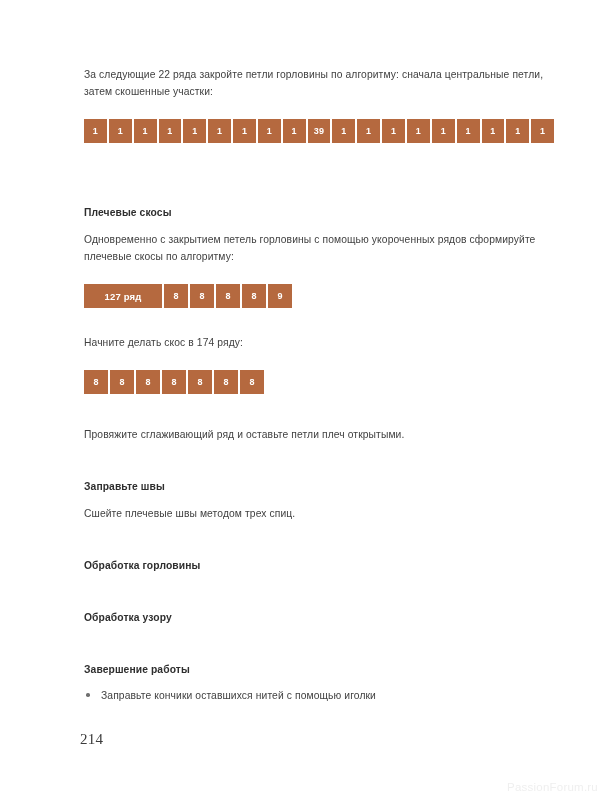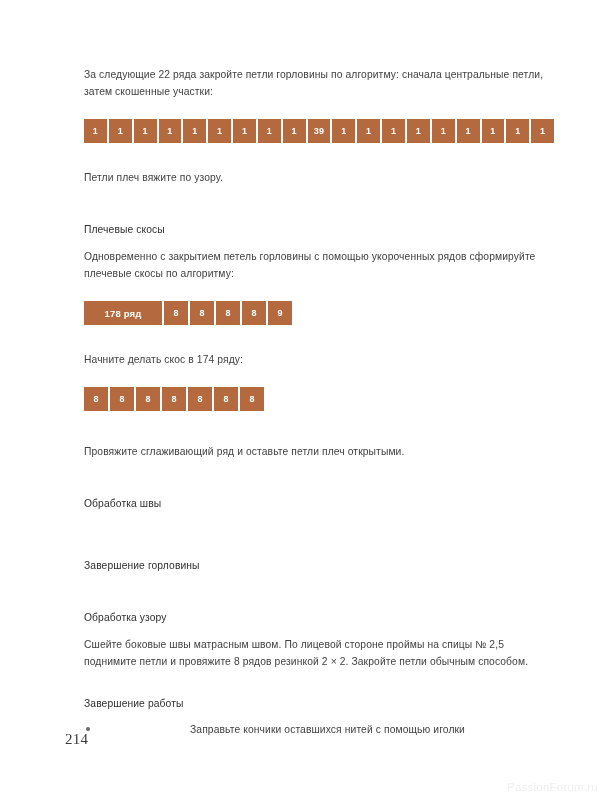--- a/index.html
+++ b/index.html
@@ -35,21 +35,21 @@
     font-size: 10.3px;
     line-height: 17px;
     color: #414141;
     letter-spacing: 0.01em;
   }
 
   h3.section-head {
     margin: 0;
     font-size: 10.3px;
     line-height: 16px;
-    font-weight: normal;
+    font-weight: bold;
     color: #2e2e2e;
     letter-spacing: 0.01em;
   }
 
   .spacer-lg { height: 26px; }
   .spacer-md { height: 19px; }
   .spacer-sm { height: 10px; }
   .spacer-xs { height: 6px; }
 
   
@@ -84,36 +84,35 @@
     list-style: none;
   }
   ul.bullet-list li {
     position: relative;
     padding-left: 17px;
     font-size: 10.3px;
     line-height: 15px;
     color: #414141;
     margin-bottom: 12px;
     letter-spacing: 0.01em;
-    text-align: center;
   }
   ul.bullet-list li:last-child { margin-bottom: 0; }
   ul.bullet-list li .bullet-dot {
     position: absolute;
     left: 2px;
     top: 5px;
     width: 3.5px;
     height: 3.5px;
     border-radius: 50%;
     background: #6f6f6f;
   }
 
   .page-number {
     position: absolute;
-    left: 65px;
+    left: 80px;
     top: 731px;
     font-family: "Liberation Serif", serif;
     font-size: 15px;
     color: #3b3b3b;
     letter-spacing: 0.02em;
   }
 
   .watermark {
     position: absolute;
     right: 12px;
@@ -153,35 +152,34 @@
         <div class="cell num">1</div>
         <div class="cell num">1</div>
         <div class="cell num">1</div>
         <div class="cell num">1</div>
         <div class="cell num">1</div>
         <div class="cell num">1</div>
       </div>
 
     <div class="spacer-lg"></div>
 
-    <p class="body-text">Петли плеч вяжите по узору.</p>
 
     <div class="spacer-lg"></div>
     <div class="spacer-sm"></div>
 
     <h3 class="section-head">Плечевые скосы</h3>
 
     <div class="spacer-sm"></div>
 
     <p class="body-text">Одновременно с закрытием петель горловины с помощью укороченных рядов сформируйте плечевые скосы по алгоритму:</p>
 
     <div class="spacer-md"></div>
 
     <div class="cell-strip" id="slopes-table">
-        <div class="cell wide">178 ряд</div>
+        <div class="cell wide">127 ряд</div>
         <div class="cell num">8</div>
         <div class="cell num">8</div>
         <div class="cell num">8</div>
         <div class="cell num">8</div>
         <div class="cell num">9</div>
       </div>
 
     <div class="spacer-lg"></div>
 
     <p class="body-text">Начните делать скос в 174 ряду:</p>
@@ -199,40 +197,40 @@
       </div>
 
     <div class="spacer-lg"></div>
     <div class="spacer-xs"></div>
 
     <p class="body-text">Провяжите сглаживающий ряд и оставьте петли плеч открытыми.</p>
 
     <div class="spacer-lg"></div>
     <div class="spacer-sm"></div>
 
-    <h3 class="section-head">Обработка швы</h3>
-
-    <div class="spacer-sm"></div>
-
-
-    <div class="spacer-lg"></div>
-    <div class="spacer-sm"></div>
-
-    <h3 class="section-head">Завершение горловины</h3>
+    <h3 class="section-head">Заправьте швы</h3>
+
+    <div class="spacer-sm"></div>
+
+    <p class="body-text">Сшейте плечевые швы методом трех спиц.</p>
+
+    <div class="spacer-lg"></div>
+    <div class="spacer-sm"></div>
+
+    <h3 class="section-head">Обработка горловины</h3>
 
     <div class="spacer-sm"></div>
 
 
     <div class="spacer-lg"></div>
 
     <h3 class="section-head">Обработка узору</h3>
 
     <div class="spacer-sm"></div>
 
-    <p class="body-text">Сшейте боковые швы матрасным швом. По лицевой стороне проймы на спицы № 2,5 поднимите петли и провяжите 8 рядов резинкой 2 × 2. Закройте петли обычным способом.</p>
 
     <div class="spacer-lg"></div>
 
     <h3 class="section-head">Завершение работы</h3>
 
     <div class="spacer-sm"></div>
 
     <ul class="bullet-list" id="completion-list">
         <li><span class="bullet-dot"></span><span>Заправьте кончики оставшихся нитей с помощью иголки</span></li>
       </ul>

